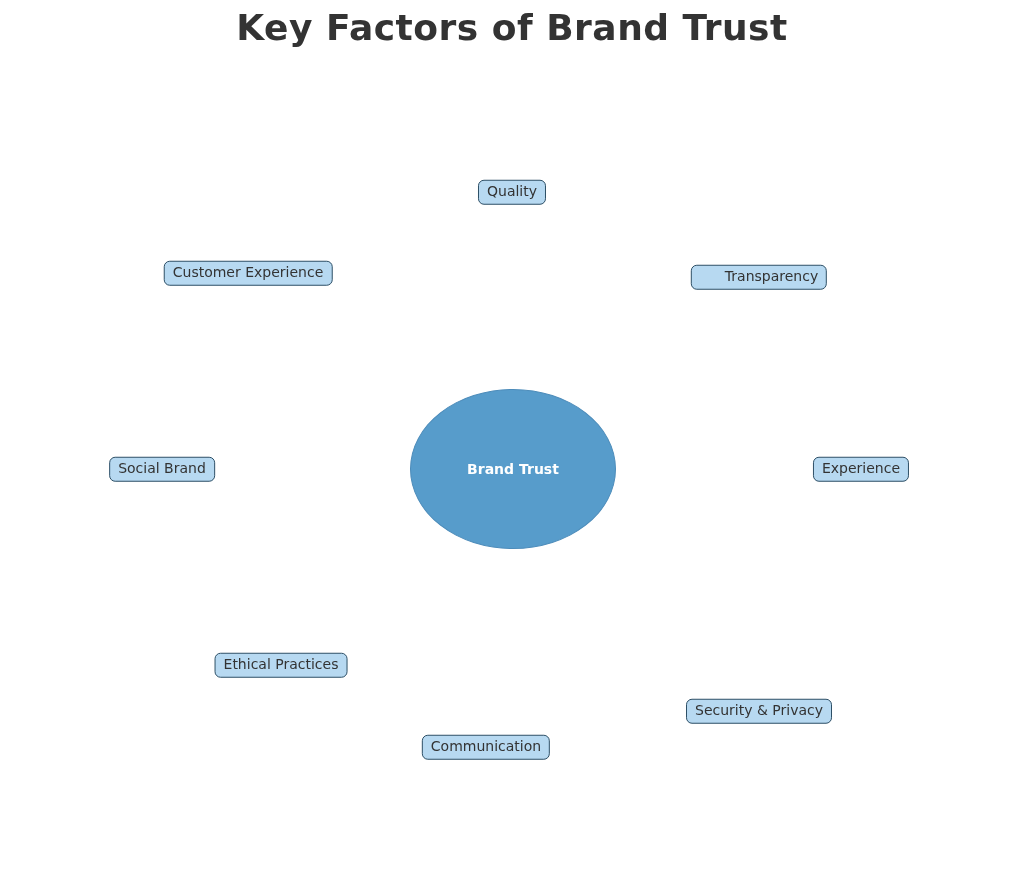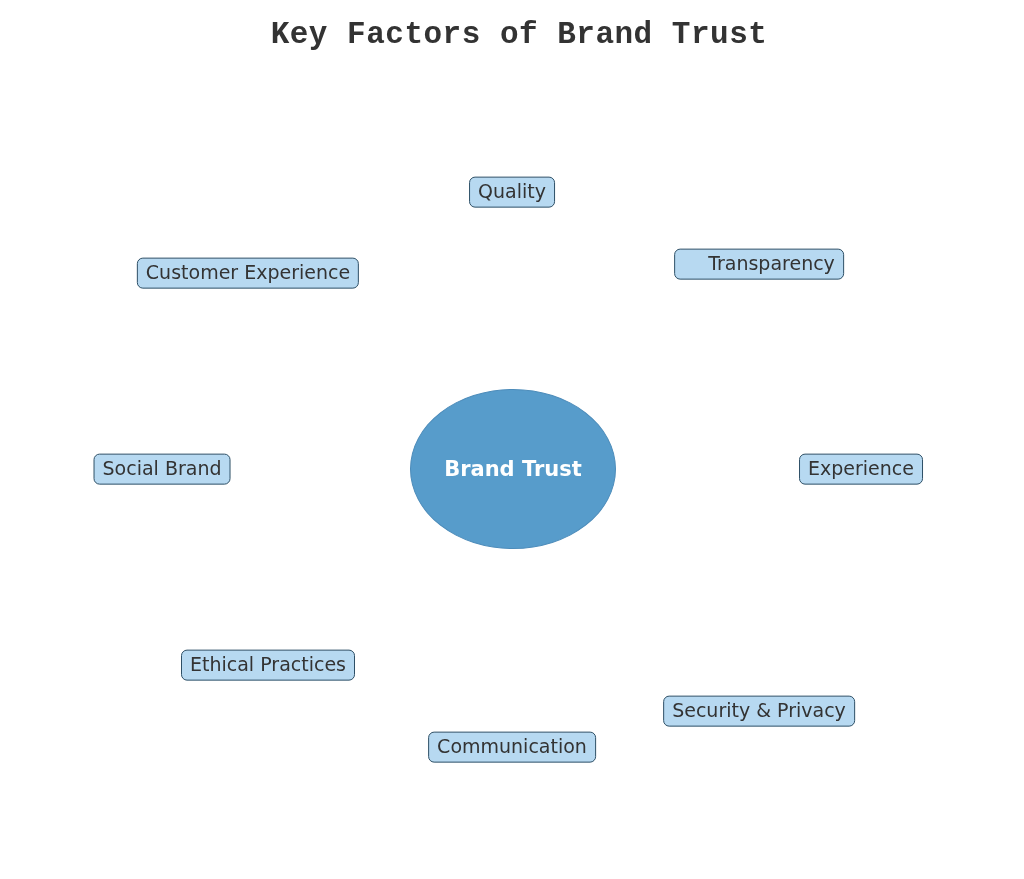--- a/index.html
+++ b/index.html
@@ -19,74 +19,73 @@
     height:879px;
     background:var(--bg);
     font-family:"DejaVu Sans","Liberation Sans",sans-serif;
     overflow:hidden;
   }
   .title{
     position:absolute;
     left:512px;
     top:27px;
     transform:translate(-50%,-50%);
-    margin:7px;
-    font-size:31px;
+    margin:0;
+    font-size:36px;
     font-weight:bold;
     color:var(--title-text);
     white-space:nowrap;
     letter-spacing:0.5px;
-    font-family:Liberation Mono, monospace;
   }
   .center-node{
     position:absolute;
     left:513px;
     top:469px;
     width:204px;
     height:158px;
     transform:translate(-50%,-50%);
     background:var(--center-fill);
     border:1.5px solid var(--center-border);
     border-radius:50%;
     display:flex;
     align-items:center;
     justify-content:center;
   }
   .center-node span{
-    font-size:21px;
+    font-size:14px;
     font-weight:bold;
     color:var(--center-text);
     white-space:nowrap;
   }
   .factor-node{
     position:absolute;
     transform:translate(-50%,-50%);
     background:var(--node-fill);
     border:1.6px solid var(--node-border);
     border-radius:6px;
     padding:2px 8px 3px 8px;
-    font-size:19px;
+    font-size:14px;
     color:var(--node-text);
     white-space:nowrap;
     line-height:1.25;
   }
 </style>
 </head>
 <body>
 
 <div class="canvas">
   <h1 class="title">Key Factors of Brand Trust</h1>
 
   <div class="center-node" style="left: 513px; top: 469px; width: 204px; height: 158px;">
     <span>Brand Trust</span>
   </div>
 
   <div id="factors">
       <div class="factor-node" style="left: 512px; top: 192px;">Quality</div>
-      <div class="factor-node" style="left: 759px; top: 264px; padding-left: 33px;">Transparency</div>
+      <div class="factor-node" style="left: 759px; top: 277px; padding-left: 33px;">Transparency</div>
       <div class="factor-node" style="left: 861px; top: 469px;">Experience</div>
       <div class="factor-node" style="left: 759px; top: 665px; margin-top: 46px;">Security &amp; Privacy</div>
-      <div class="factor-node" style="left: 512px; top: 747px;">Communication</div>
-      <div class="factor-node" style="left: 268px; top: 665px;">Ethical Practices</div>
+      <div class="factor-node" style="left: 486px; top: 747px;">Communication</div>
+      <div class="factor-node" style="left: 281px; top: 665px;">Ethical Practices</div>
       <div class="factor-node" style="left: 162px; top: 469px;">Social Brand</div>
       <div class="factor-node" style="left: 248px; top: 273px;">Customer Experience</div>
     </div>
 </div>
 
 </body></html>

